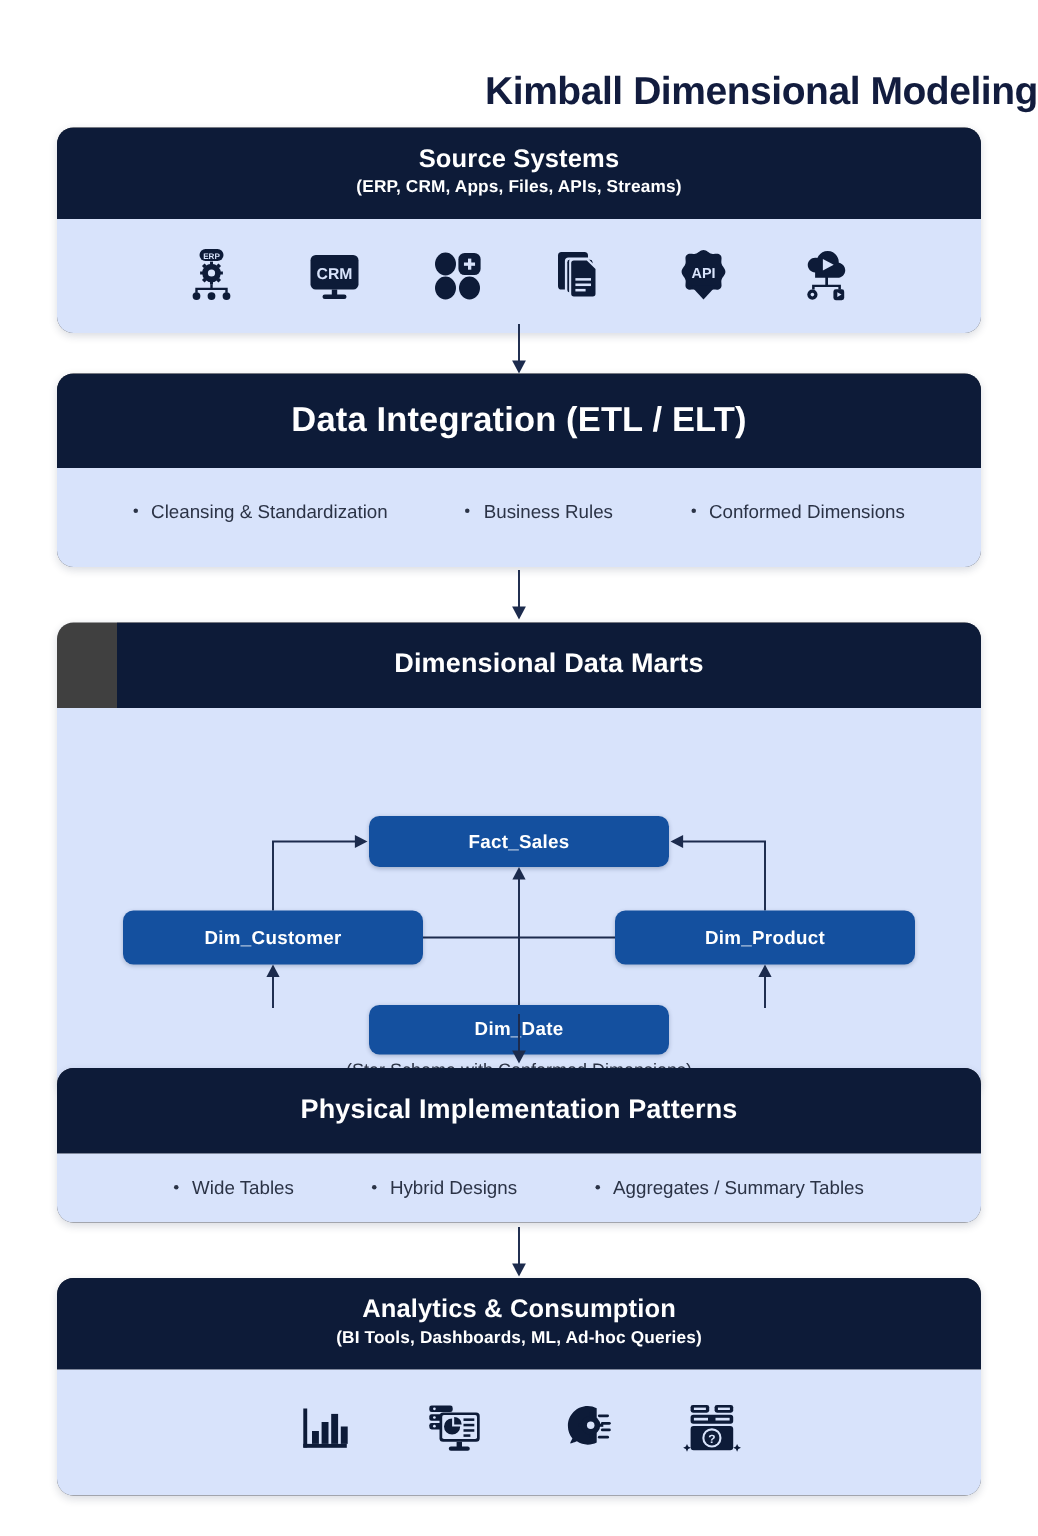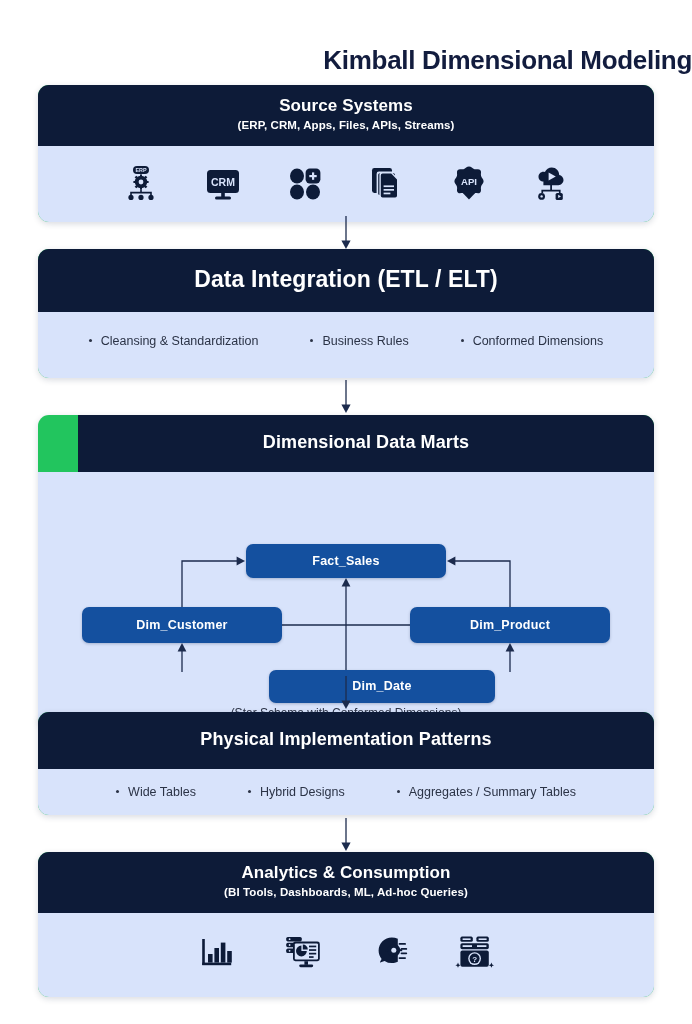--- a/index.html
+++ b/index.html
@@ -28,21 +28,21 @@
     letter-spacing: -0.3px;
   }
 
   .card {
     position: absolute;
     left: 38px;
     width: 616px;
     border-radius: 11px;
     overflow: hidden;
     box-shadow: 0 2px 6px rgba(20,30,60,0.16);
-    background: #22c55e;
+    background: #404040;
   }
   .card-header {
     background: #0d1b38;
     color: #ffffff;
     text-align: center;
     padding: 11px 10px 12px 10px;
   }
   .card-header .ch-title {
     font-size: 17px;
     font-weight: bold;
@@ -124,21 +124,21 @@
     letter-spacing: 0.2px;
     border-radius: 7px;
     display: flex;
     align-items: center;
     justify-content: center;
     box-shadow: 0 1px 3px rgba(10,30,70,0.25);
   }
   #node-fact    { left: 208px; top: 72px;  width: 200px; height: 34px; }
   #node-cust    { left: 44px;  top: 135px; width: 200px; height: 36px; }
   #node-prod    { left: 372px; top: 135px; width: 200px; height: 36px; }
-  #node-date    { left: 208px; top: 198px; width: 226px; height: 33px; margin-left: 23px; }
+  #node-date    { left: 208px; top: 198px; width: 200px; height: 33px; }
 
   .schema-caption {
     position: absolute;
     left: 0;
     top: 234px;
     width: 616px;
     text-align: center;
     font-size: 12px;
     color: #2b3346;
   }

